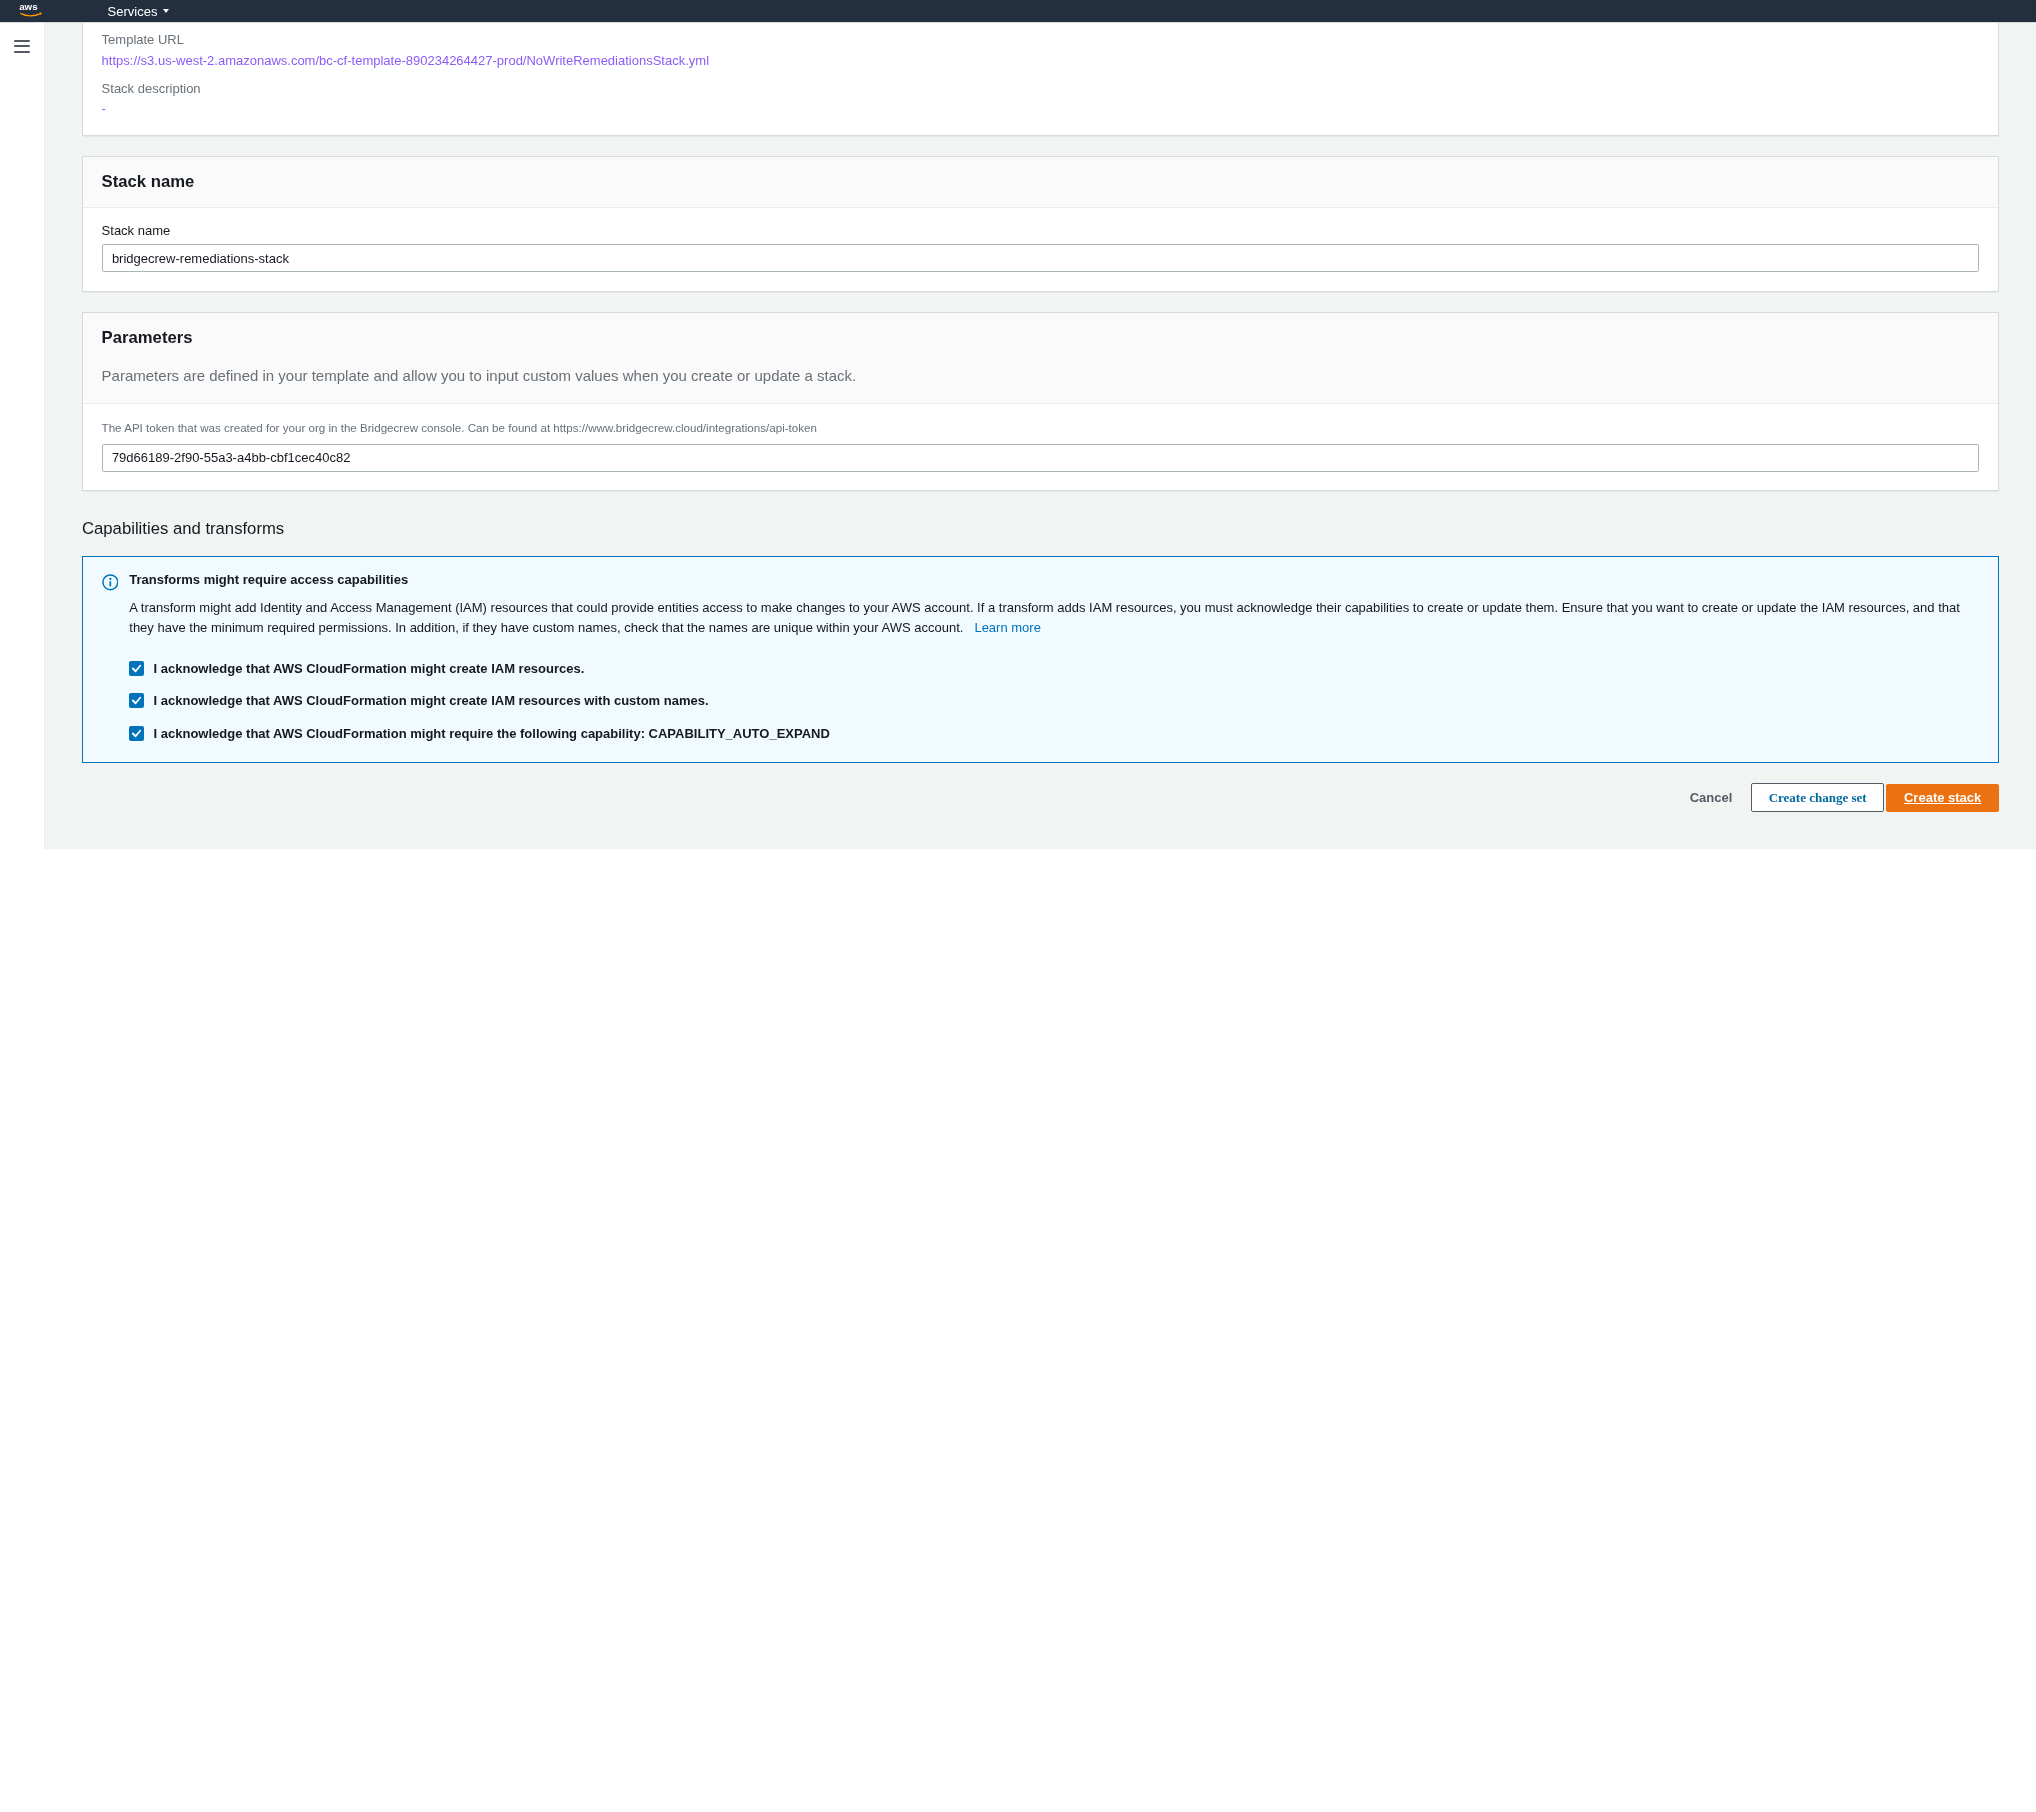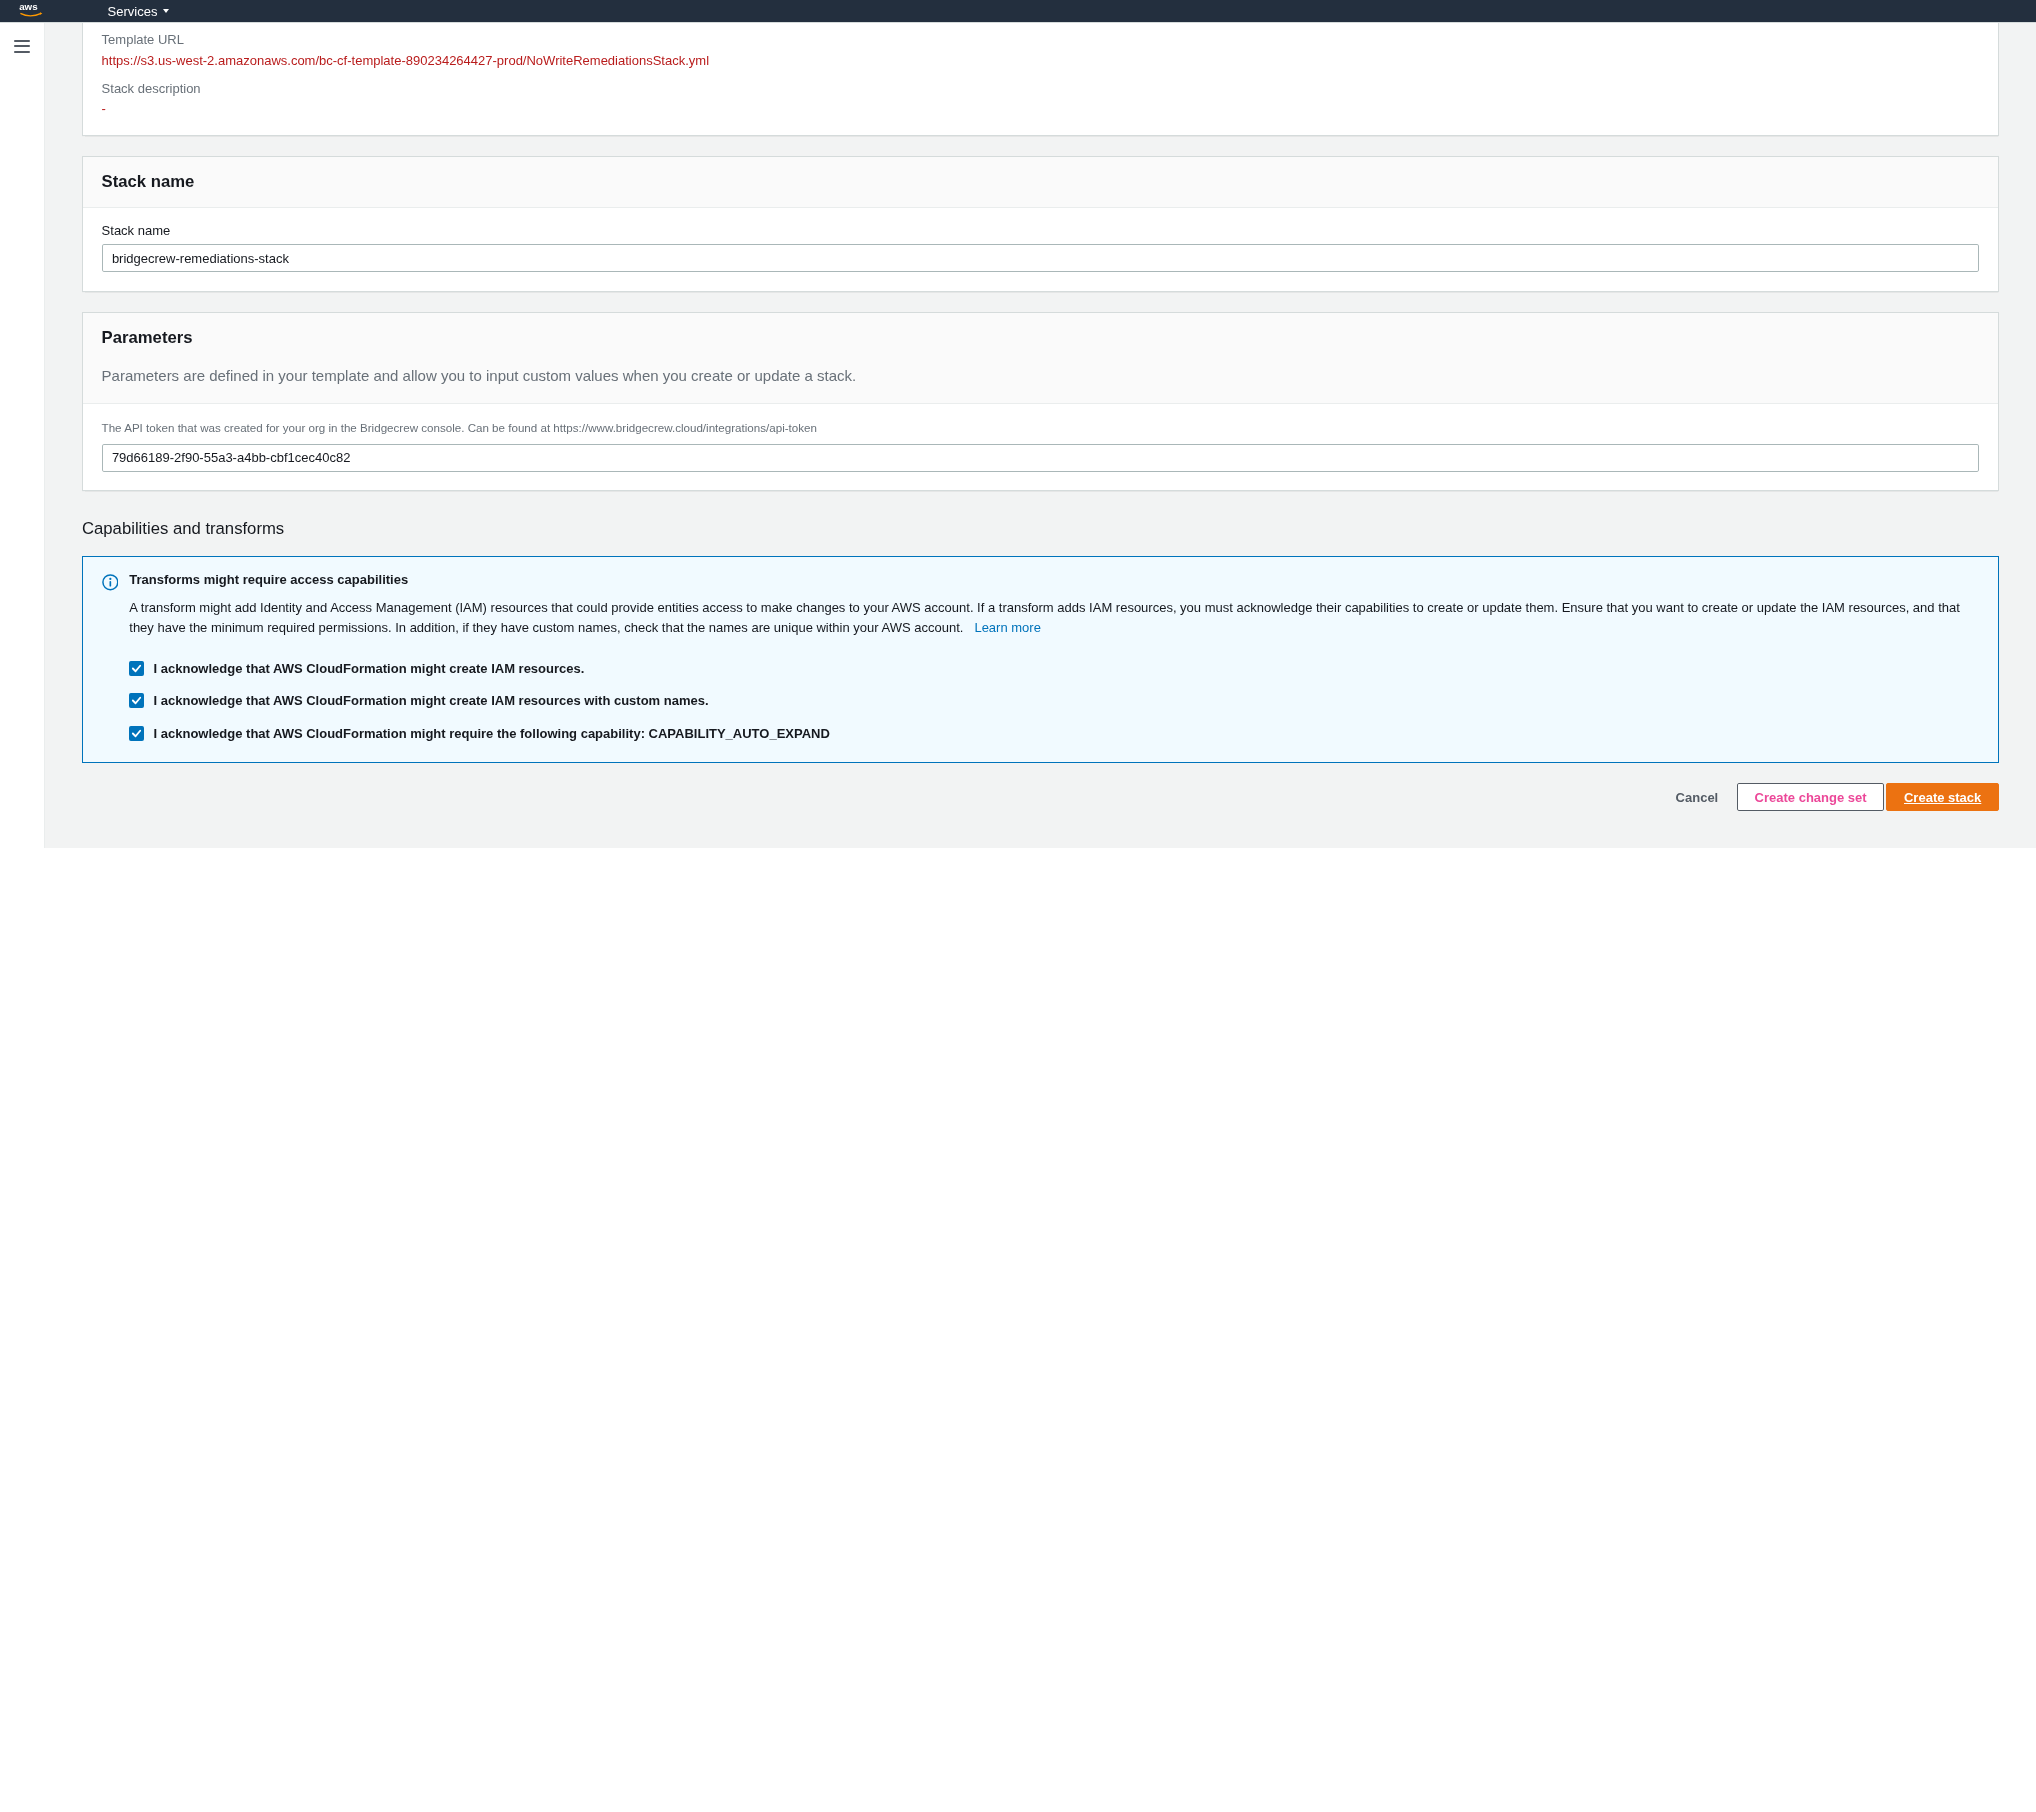--- a/index.html
+++ b/index.html
@@ -97,21 +97,21 @@
     color: #16191f;
     margin-bottom: 5.6px;
   }
   .field-sublabel {
     color: #687078;
     font-size: 13px;
     margin-bottom: 5.6px;
   }
   .field-value {
     font-size: 13px;
-    color: #b91c1c;
+    color: #8b5cf6;
     margin-bottom: 13px;
     word-break: break-all;
   }
   input[type="text"] {
     width: 100%;
     padding: 5.6px 9.3px;
     border: 0.9px solid #aab7b8;
     border-radius: 1.9px;
     font-size: 13px;
     color: #16191f;
@@ -209,21 +209,22 @@
     font-family: inherit;
   }
   .btn-link {
     background: transparent;
     border: none;
     color: #545b64;
   }
   .btn-outline {
     background: #fff;
     border: 0.9px solid #545b64;
-    color: #ec4899;
+    color: #0369a1;
+    font-family: Liberation Serif, serif;
   }
   .btn-primary {
     background: #ec7211;
     border: 0.9px solid #ec7211;
     color: #fff;
     text-decoration: underline;
   }
   .top-panel-body {
     padding: 9.3px 18.6px 18.6px 18.6px;
   }

